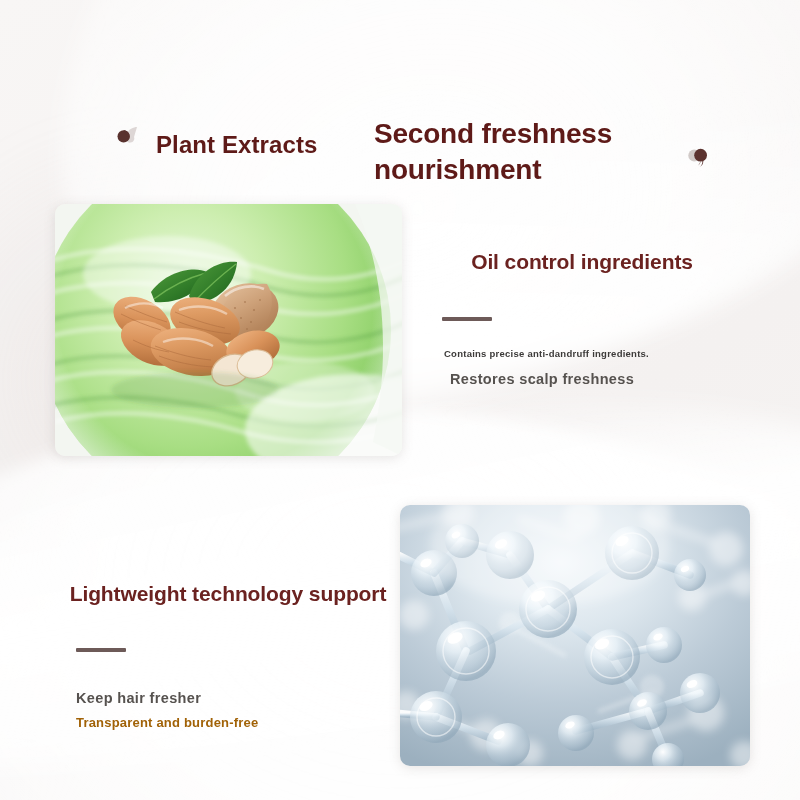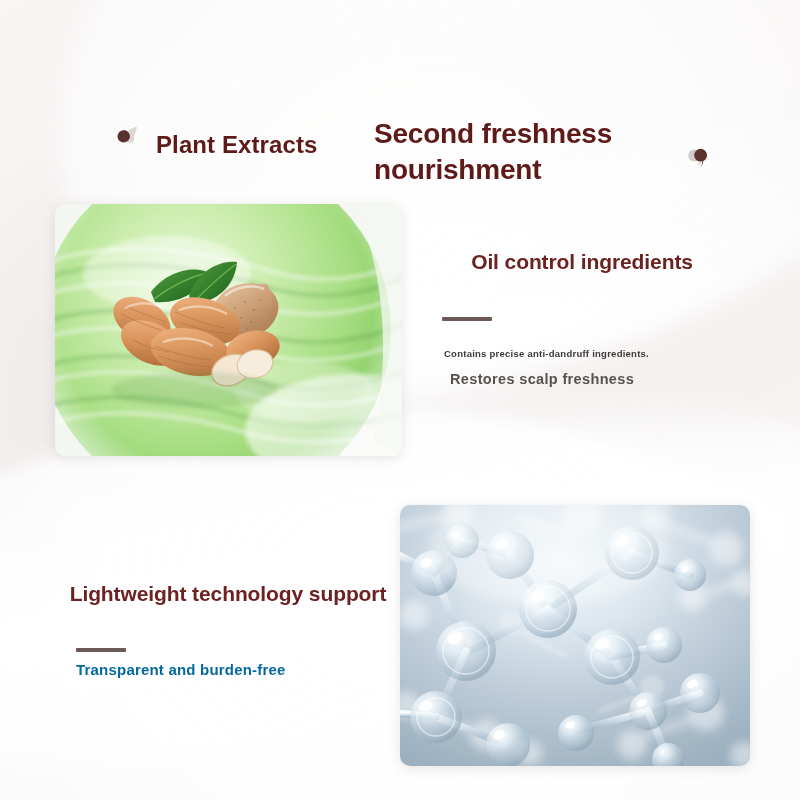--- a/index.html
+++ b/index.html
@@ -144,21 +144,21 @@
   .block-sub-large {
     font-size:14.5px; font-weight:bold; color:#56524f;
     letter-spacing:.35px; white-space:nowrap;
   }
 
   #block-oil .block-sub-small { margin:27px 0 0 42px; }
   #block-oil .block-sub-large { margin:12px 0 0 48px; }
 
   #block-light .block-sub-large { margin:38px 0 0 28px; }
   #block-light .block-sub-small { margin:9px 0 0 28px;
-                                  font-size:15px; color:#0369a1; letter-spacing:.2px; }
+                                  font-size:13px; color:#a16207; letter-spacing:.2px; }
 </style>
 </head>
 <body>
 
 <div id="page">
 
   <div class="bg-layer bg-base"></div>
   <div class="bg-layer bg-shadow-left"></div>
   <div class="bg-layer bg-swirl-top"></div>
   <div class="bg-layer bg-swirl-top-edge"></div>
@@ -444,16 +444,17 @@
   <div class="block" id="block-oil">
     <div class="block-title">Oil control ingredients</div>
     <div class="block-rule"></div>
     <div class="block-sub-small">Contains precise anti-dandruff ingredients.</div>
     <div class="block-sub-large">Restores scalp freshness</div>
   </div>
 
   <div class="block" id="block-light">
     <div class="block-title">Lightweight technology support</div>
     <div class="block-rule"></div>
+    <div class="block-sub-large">Keep hair fresher</div>
     <div class="block-sub-small">Transparent and burden-free</div>
   </div>
 
 </div>
 
 </body></html>

